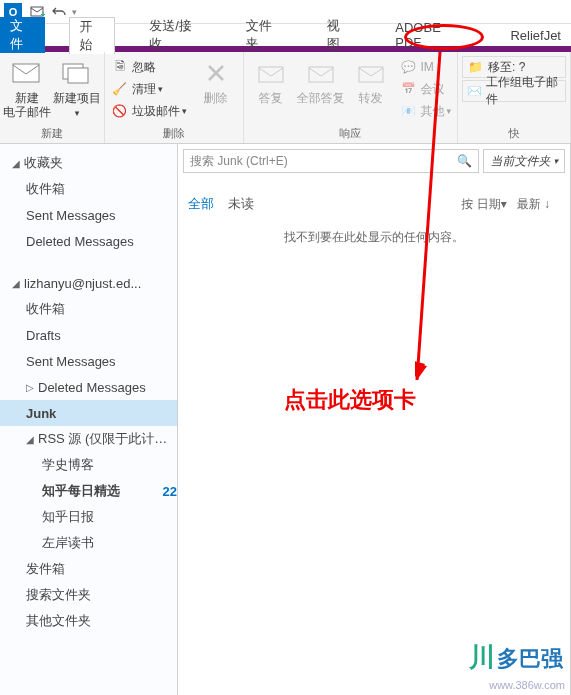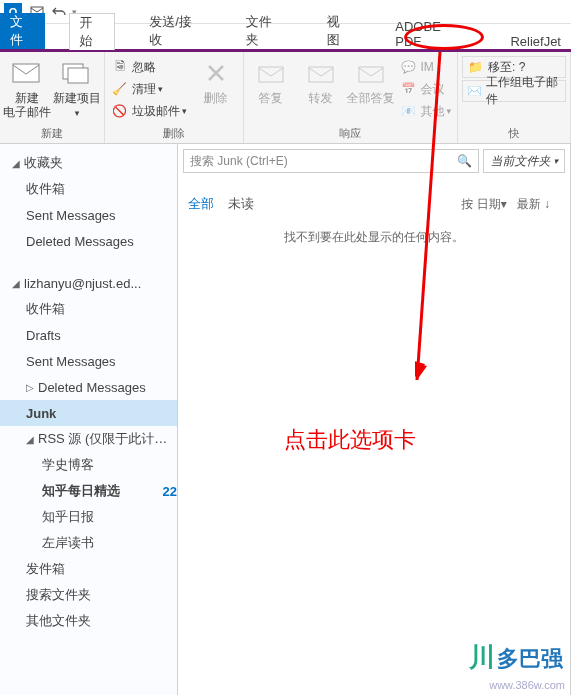--- a/index.html
+++ b/index.html
@@ -3,21 +3,21 @@
 <meta charset="utf-8">
 <style>
 * { margin: 0; padding: 0; box-sizing: border-box; }
 body { font-family: "Microsoft YaHei", "Segoe UI", sans-serif; font-size: 13px; color: #444; background: #fff; width: 571px; height: 695px; overflow: hidden; position: relative; }
 
 .titlebar { height: 24px; background: #fff; display: flex; align-items: center; padding: 0 4px; border-bottom: 1px solid #e0e0e0; }
 .titlebar .app-icon { width: 18px; height: 18px; background: #0072c6; color: #fff; display: flex; align-items: center; justify-content: center; font-size: 11px; font-weight: bold; margin-right: 4px; }
 .titlebar .qat-btn { width: 20px; height: 18px; display: flex; align-items: center; justify-content: center; color: #555; margin: 0 1px; }
 .titlebar .qat-caret { margin-left: 2px; color: #888; font-size: 9px; }
 
-.ribbon-tabs { height: 28px; display: flex; align-items: flex-end; border-bottom: 3px solid #701a75; gap: 24px; }
+.ribbon-tabs { height: 28px; display: flex; align-items: center; border-bottom: 6px solid #701a75; gap: 24px; }
 .ribbon-tab { padding: 0 10px; display: flex; align-items: center; font-size: 13px; color: #444; cursor: pointer; }
 .ribbon-tab.file { background: #0072c6; color: #fff; }
 .ribbon-tab.active { background: #fff; border: 1px solid #d0d0d0; border-bottom: none; margin-bottom: -1px; }
 .reliefjet-circle { position: absolute; left: 404px; top: 24px; width: 80px; height: 26px; border: 3px solid #e00; border-radius: 50%; pointer-events: none; z-index: 10; }
 
 .ribbon-content { height: 92px; background: #f5f5f5; border-bottom: 1px solid #d0d0d0; display: flex; }
 .ribbon-group { border-right: 1px solid #e0e0e0; padding: 2px 2px 0; display: flex; flex-direction: column; justify-content: space-between; }
 .ribbon-group-body { display: flex; flex: 1; }
 .ribbon-group-label { font-size: 11px; text-align: center; color: #666; padding: 2px 0; }
 .big-btn { width: 50px; display: flex; flex-direction: column; align-items: center; padding: 3px 0; cursor: pointer; }
@@ -46,21 +46,21 @@
 .search-box .sico { margin-left: auto; color: #0072c6; }
 .scope-btn { height: 24px; border: 1px solid #ccc; margin-left: 4px; padding: 0 6px; display: flex; align-items: center; font-size: 12px; font-style: italic; }
 .filter-row { display: flex; align-items: center; padding: 6px 10px; font-size: 13px; }
 .filter-row .active-filter { color: #0072c6; margin-right: 14px; cursor: pointer; }
 .filter-row .filter { color: #555; cursor: pointer; }
 .filter-row .spacer { flex: 1; }
 .filter-row .sort { color: #666; font-size: 12px; margin-right: 10px; cursor: pointer; }
 .empty-msg { text-align: center; color: #666; font-size: 12px; margin-top: 10px; }
 
 .annotation-arrow { position: absolute; left: 415px; top: 50px; pointer-events: none; z-index: 9; }
-.annotation-text { position: absolute; left: 284px; top: 385px; color: #e00; font-size: 22px; font-weight: normal; pointer-events: none; z-index: 9; margin-top: 40px; }
+.annotation-text { position: absolute; left: 284px; top: 385px; color: #e00; font-size: 22px; font-weight: bold; pointer-events: none; z-index: 9; }
 
 .watermark-url { position: absolute; right: 6px; bottom: 4px; font-size: 11px; color: #aac; }
 .watermark-logo { position: absolute; right: 8px; bottom: 20px; display: flex; align-items: baseline; }
 .watermark-logo .l1 { color: #2a8; font-size: 26px; font-weight: bold; }
 .watermark-logo .l3 { color: #27b; font-size: 22px; font-weight: bold; margin-left: 2px; }
 </style>
 </head>
 <body>
 
 <div class="titlebar">
@@ -160,30 +160,30 @@
           </div>
         <div class="lbl">答复</div>
       </div>
       <div class="big-btn disabled">
         <div class="ico">
             <svg width="28" height="22">
               <rect x="2" y="5" width="24" height="15" fill="none" stroke="#999"></rect>
               <path d="M2 6l12 8 12-8" stroke="#999" fill="none"></path>
             </svg>
           </div>
-        <div class="lbl">转发</div>
+        <div class="lbl">全部答复</div>
       </div>
       <div class="big-btn disabled">
         <div class="ico">
             <svg width="28" height="22">
               <rect x="2" y="5" width="24" height="15" fill="none" stroke="#999"></rect>
               <path d="M2 6l12 8 12-8" stroke="#999" fill="none"></path>
             </svg>
           </div>
-        <div class="lbl">全部答复</div>
+        <div class="lbl">转发</div>
       </div>
       <div class="small-row" style="opacity:.45">
         <div class="small-item">
             <div class="ico">💬</div>
             <span>IM</span>
           </div>
         <div class="small-item">
             <div class="ico">📅</div>
             <span>会议</span>
           </div>

